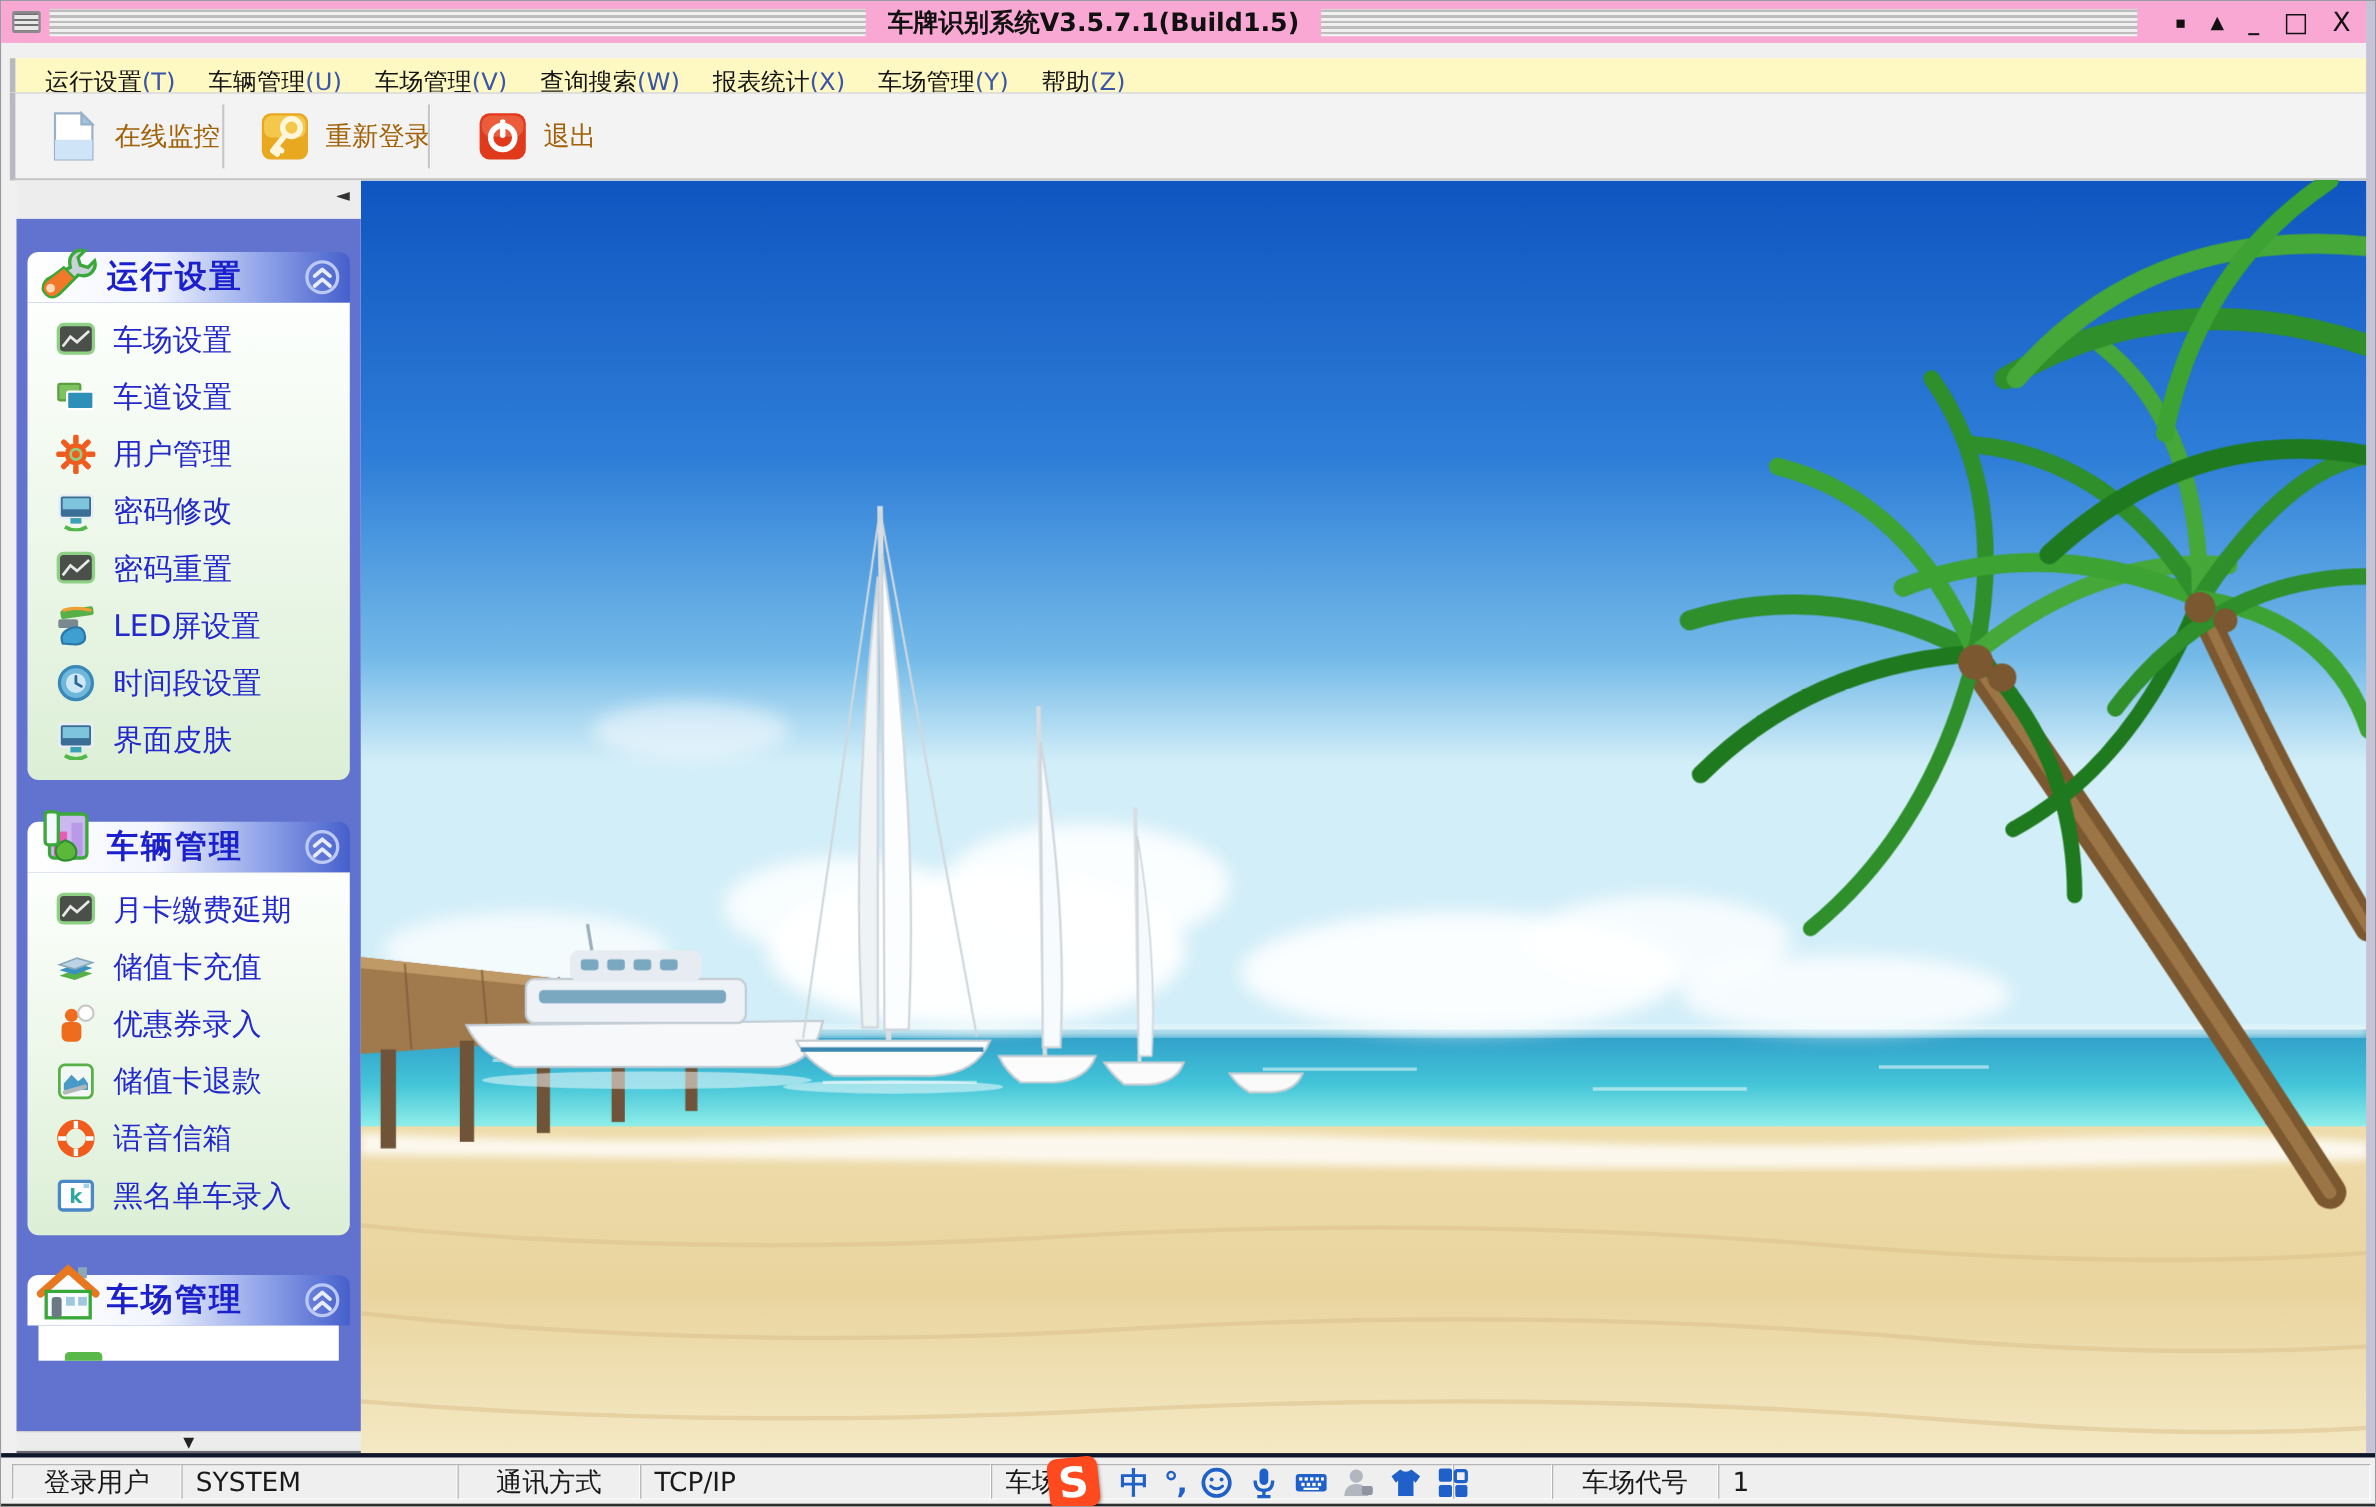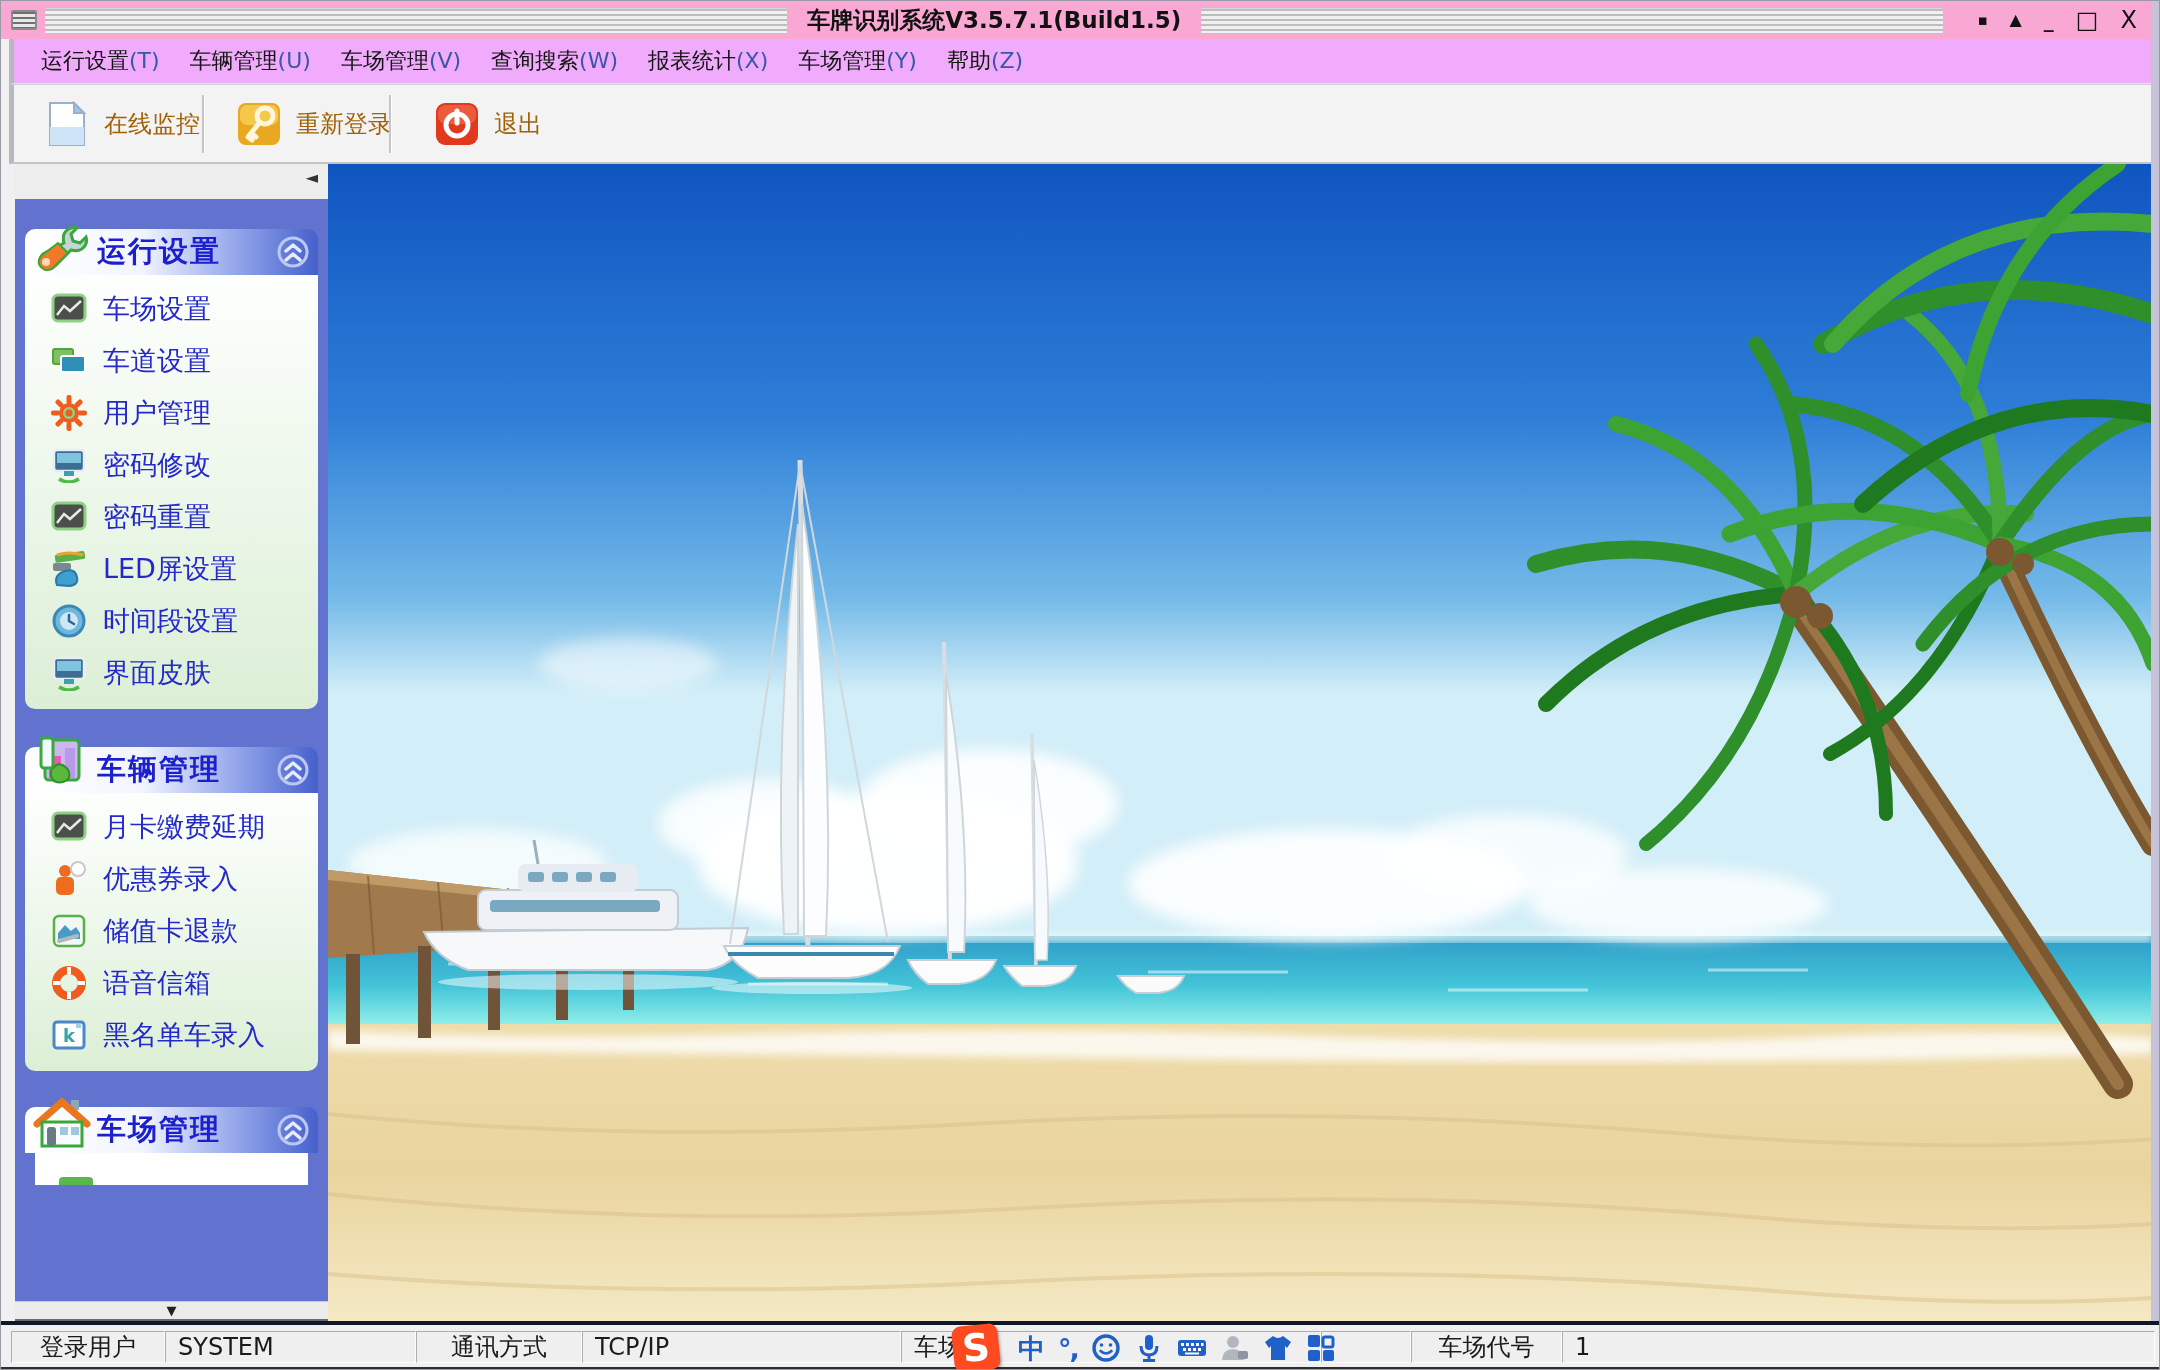--- a/index.html
+++ b/index.html
@@ -11,21 +11,21 @@
             display:flex;align-items:center;padding:0 10px;box-sizing:border-box;gap:8px;}
   .app-icon{width:22px;height:16px;border:2px solid #8a8a8a;background:
             repeating-linear-gradient(to bottom,#707070 0 2px,#e8e8e8 2px 5px);border-radius:2px;}
   .grip{flex:1;height:24px;background:repeating-linear-gradient(to bottom,#bdbdbd 0 2px,#f0f0f0 2px 5px);
         border-top:1px solid #d8d8d8;}
   .title{font-size:23px;font-weight:bold;color:#111;padding:0 12px;white-space:nowrap;}
   .win-controls{display:flex;align-items:center;gap:22px;padding:0 14px 0 26px;}
   .win-controls span{font-size:20px;color:#111;line-height:1;cursor:default;font-weight:bold;}
 
   
-  .menubar{position:absolute;left:8px;top:38px;width:2144px;height:45px;background:#f0abfc;
+  .menubar{position:absolute;left:8px;top:52px;width:2144px;height:45px;background:#fef9c3;
            display:flex;align-items:center;padding-left:12px;box-sizing:border-box;
            border-left:5px solid #b8b8c0;border-bottom:1px solid #e2e2e2;}
   .mi{font-size:22px;color:#141414;padding:0 15px;white-space:nowrap;}
   .mi .mn{color:#3b55a8;}
 
   
   .toolbar{position:absolute;left:8px;top:83px;width:2144px;height:80px;background:#f3f3f3;
            border-left:5px solid #b8b8c0;border-top:1px solid #cfcfcf;border-bottom:2px solid #c4c4c4;
            box-sizing:border-box;}
   .tb-btn{position:absolute;top:12px;height:54px;display:flex;align-items:center;gap:14px;
@@ -256,20 +256,28 @@
           <path d="M10 16 l7 -6 7 6 M10 25 l7 -6 7 6" fill="none" stroke="#e8ecff" stroke-width="3.4" stroke-linecap="round" stroke-linejoin="round"></path>
         </svg>
       </div>
       <div class="group-items">
         <div class="si">
           <svg class="si-ic" viewBox="0 0 36 36">
             <rect x="2" y="4" width="32" height="26" rx="5" fill="#4a4f4a" stroke="#8fd184" stroke-width="3"></rect>
             <polyline points="6,24 13,15 19,20 30,10" fill="none" stroke="#e8e8e8" stroke-width="2.5"></polyline>
           </svg>
           <span>月卡缴费延期</span>
+        </div>
+        <div class="si">
+          <svg class="si-ic" viewBox="0 0 36 36">
+            <path d="M3 26 l16 -6 14 4 -16 6 z" fill="#58b048"></path>
+            <path d="M3 21 l16 -6 14 4 -16 6 z" fill="#3a90c0"></path>
+            <path d="M3 16 l16 -6 14 4 -16 6 z" fill="#bcd4e4" stroke="#88a8bc" stroke-width="1.5"></path>
+          </svg>
+          <span>储值卡充值</span>
         </div>
         <div class="si">
           <svg class="si-ic" viewBox="0 0 36 36">
             <circle cx="14" cy="10" r="6" fill="#ef6c1e"></circle>
             <rect x="5" y="16" width="18" height="18" rx="5" fill="#ef6c1e"></rect>
             <circle cx="27" cy="8" r="7" fill="#ffffff" stroke="#c8c8c8" stroke-width="2"></circle>
           </svg>
           <span>优惠券录入</span>
         </div>
         <div class="si">

